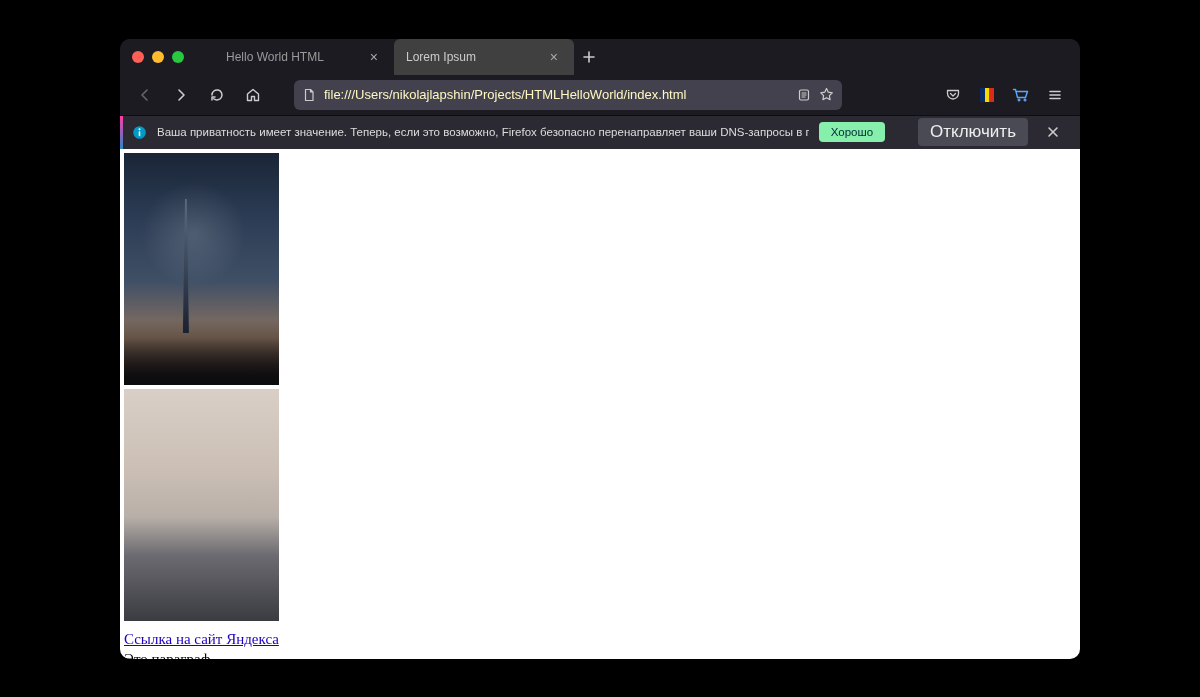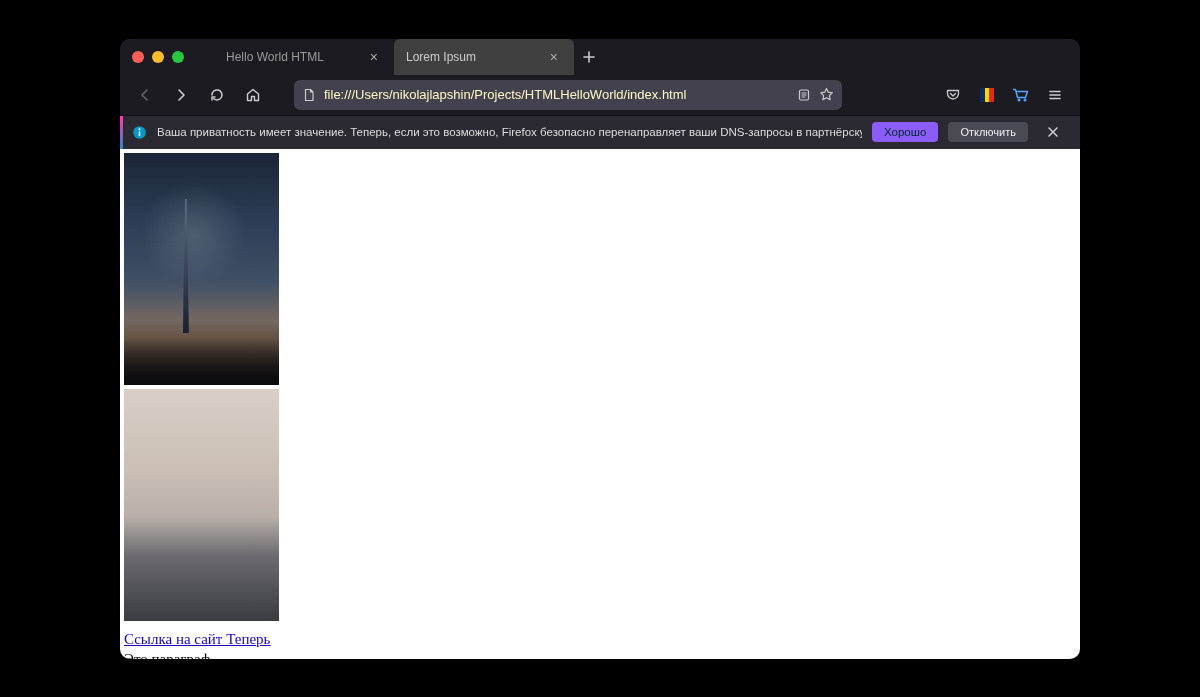--- a/index.html
+++ b/index.html
@@ -121,26 +121,26 @@
     border-top: 1px solid #0e0e12;
     position: relative;
   }
   .notify::before {
     content:"";
     position:absolute; left:0; top:0; height:100%; width:3px;
     background: linear-gradient(#ff3cac,#2b86c5);
   }
   .notify .msg { flex: 1; white-space: nowrap; overflow: hidden; }
   .btn-primary {
-    background: #8b5cf6; color: #002a33;
+    background: #86efac; color: #002a33;
     border-radius: 4px; padding: 4px 12px; font-size: 11.5px; font-weight: 500;
   }
   .btn-secondary {
     background: #4a4a55; color: #eee;
-    border-radius: 4px; padding: 4px 12px; font-size: 11px;
+    border-radius: 4px; padding: 4px 12px; font-size: 17px; margin-left: 23px;
   }
   .content {
     flex: 1;
     background: #fff;
     overflow: hidden;
     position: relative;
     padding: 4px;
   }
   .img-block {
     width: 155px;
@@ -288,17 +288,17 @@
     <div class="icon-btn">
       <svg width="14" height="14" viewBox="0 0 14 14">
           <path d="M3 3l8 8M11 3l-8 8" stroke="#ccc" stroke-width="1.6" stroke-linecap="round"></path>
         </svg>
     </div>
   </div>
 
   <div class="content">
     <div class="img-block img1"></div>
     <div class="img-block img2"></div>
-    <a class="page-link">Ссылка на сайт Теперь</a><br>
+    <a class="page-link">Ссылка на сайт Яндекса</a><br>
     <span class="para">Это параграф</span>
   </div>
 
 </div>
 
 </body></html>

